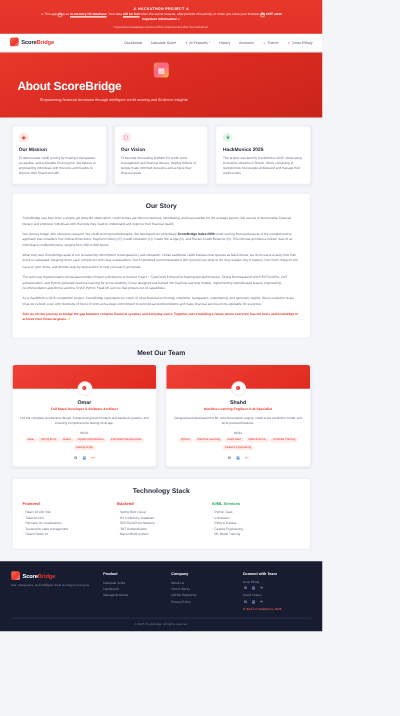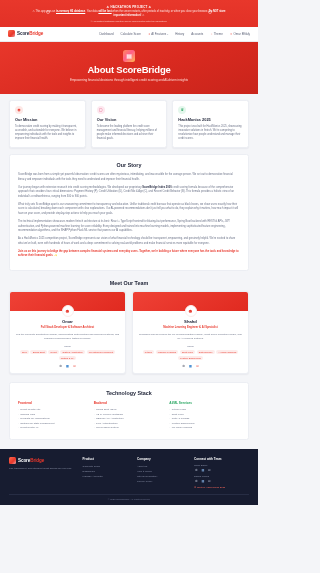--- a/index.html
+++ b/index.html
@@ -80,21 +80,20 @@
     display: flex;
     align-items: center;
     gap: 1px;
   }
   .nav-link .nic { color: #e8372b; font-size: 2.8px; }
   .nav-link .chev { font-size: 2px; color: #9aa0b0; }
 
   
   .hero {
     background: linear-gradient(160deg, #e8372b 0%, #d92a20 55%, #c9241b 100%);
-    text-align: center;
     padding: 8px 14px 11px 14px;
   }
   .hero-icon {
     width: 12px; height: 12px; border-radius: 2.5px;
     margin: 0 auto 3px auto;
     background: linear-gradient(135deg,#ff8a5c 0%, #ff5f8a 45%, #ffb84d 100%);
     display: flex; align-items: center; justify-content: center;
     color: #fff; font-size: 6px;
   }
   .hero-title {

